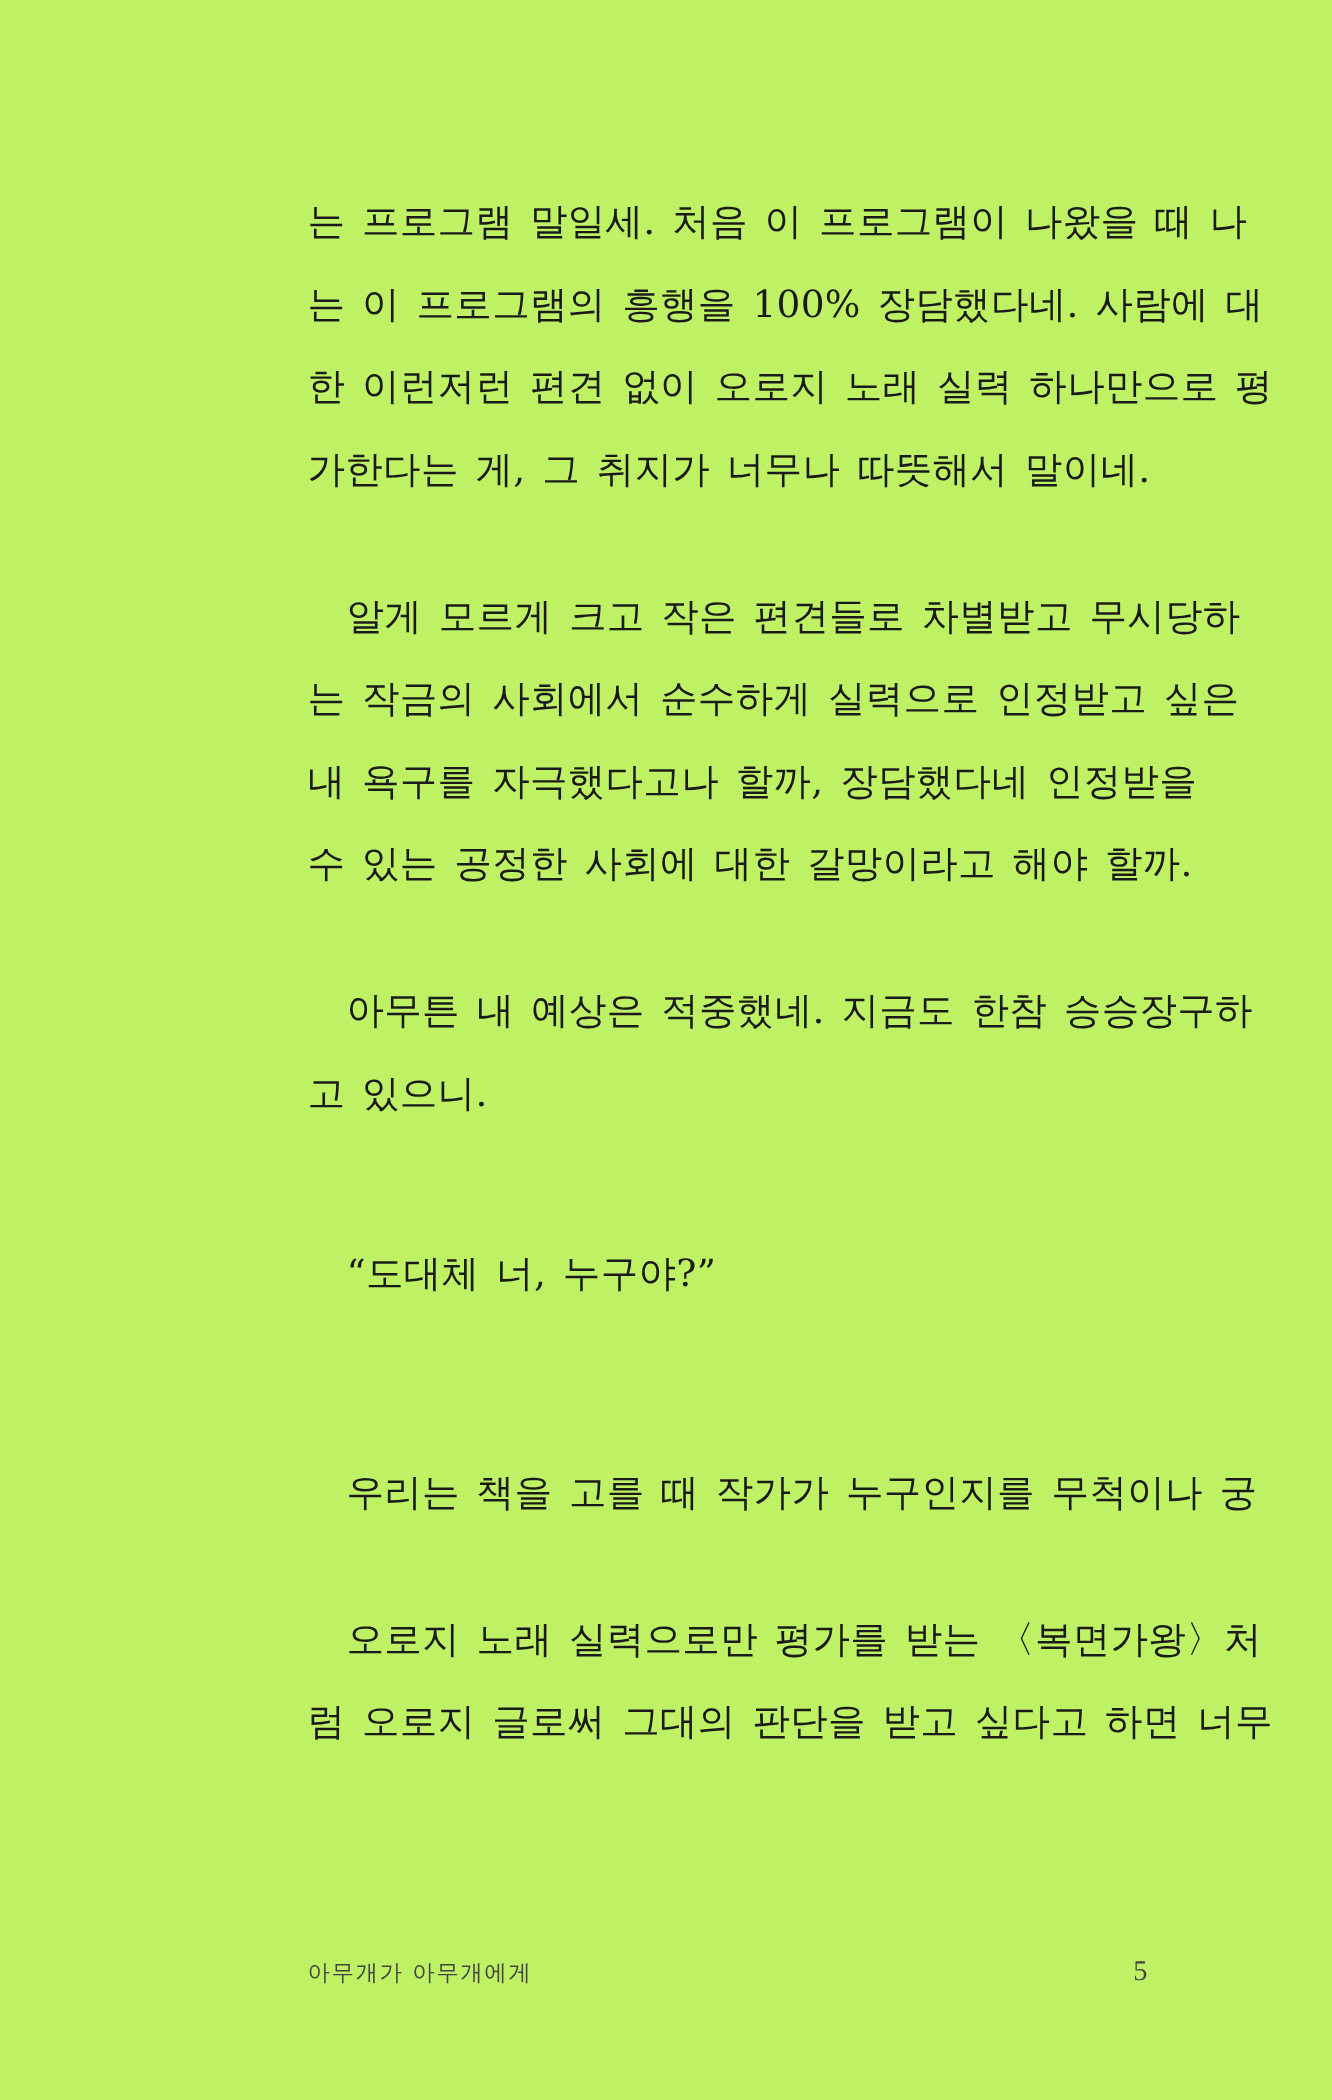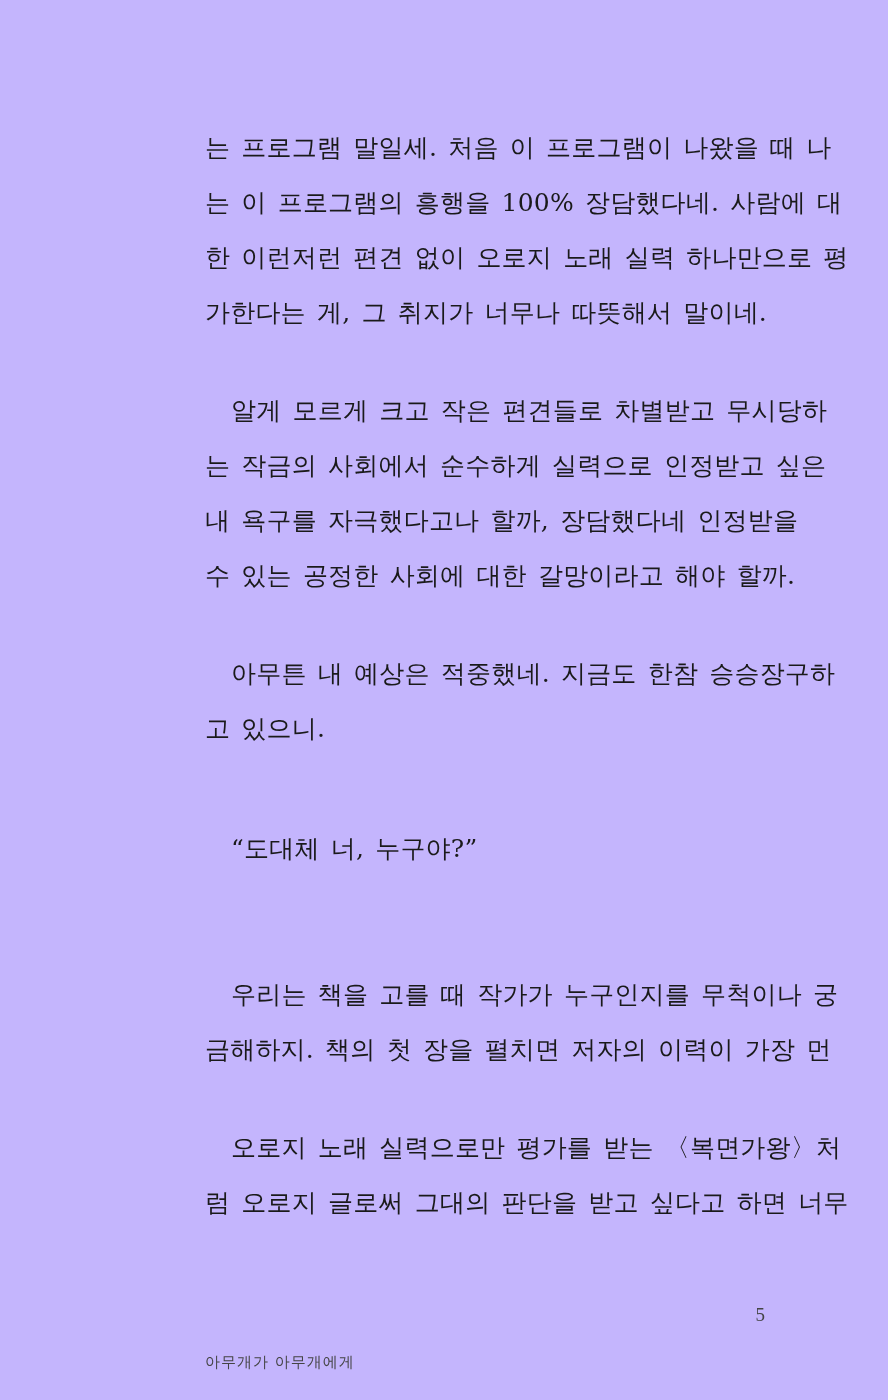--- a/index.html
+++ b/index.html
@@ -13,21 +13,21 @@
       position: relative;
       overflow: hidden;
       font-family: "DejaVu Serif", "Liberation Serif", serif;
       color: #1a1a1a;
     }
     .page {
       position: absolute;
       left: 0; top: 0;
       width: 888px;
       height: 1400px;
-      background: #c4b5fd;
+      background: #bef264;
     }
     .body-text {
       position: absolute;
       left: 205px;
       top: 128px;
       width: 565px;
     }
     .line {
       display: block;
       height: 55px;
@@ -59,21 +59,20 @@
       font-size: 16px;
       color: #444444;
     }
     .footer-title {
       position: absolute;
       left: 0;
       top: 0;
       font-family: "DejaVu Sans", "Liberation Sans", sans-serif;
       font-size: 15px;
       letter-spacing: 1px;
-      margin-top: 47px;
     }
     .footer-page {
       position: absolute;
       right: 0;
       top: -2px;
       font-family: "Liberation Serif", "DejaVu Serif", serif;
       font-size: 19px;
     }
   </style>
 </head>
@@ -104,21 +103,20 @@
     <span class="spacer-sm"></span>
 
     <div>
       <span class="line indent">“도대체 너, 누구야?”</span>
     </div>
 
     <span class="spacer-md"></span>
 
     <div>
       <span class="line justify indent">우리는 책을 고를 때 작가가 누구인지를 무척이나 궁</span>
-      <span class="line justify">금해하지. 책의 첫 장을 펼치면 저자의 이력이 가장 먼</span>
     </div>
 
 
     <div>
       <span class="line justify indent">오로지 노래 실력으로만 평가를 받는 〈복면가왕〉처</span>
       <span class="line justify">럼 오로지 글로써 그대의 판단을 받고 싶다고 하면 너무</span>
     </div>
   </div>
 
   <div class="footer">

